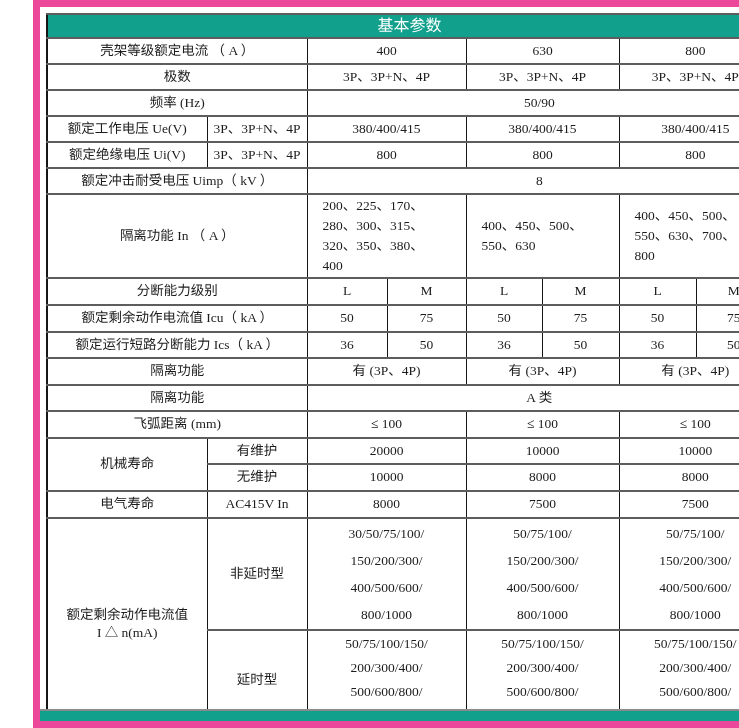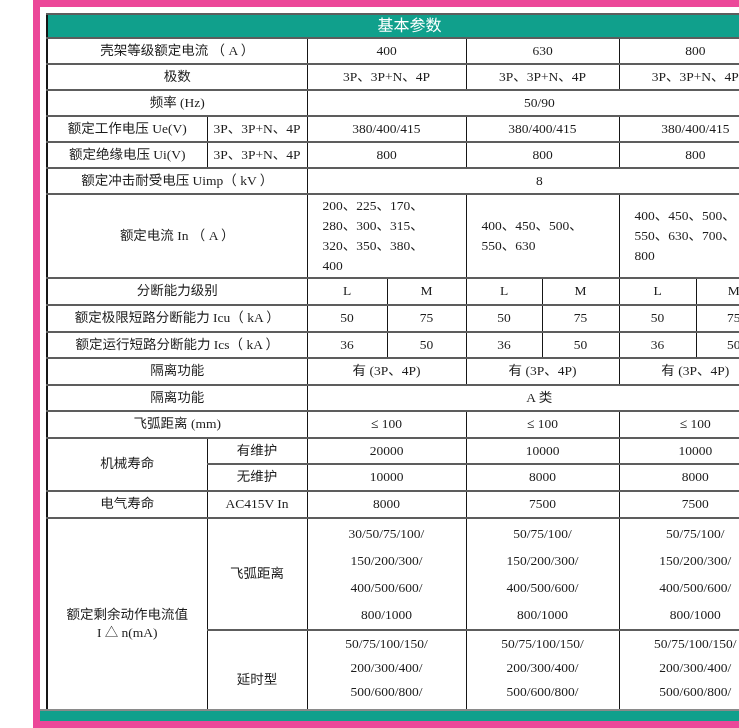--- a/index.html
+++ b/index.html
@@ -91,21 +91,21 @@
       <td colspan="2">800</td>
       <td colspan="2">800</td>
     </tr>
 
     <tr class="r26">
       <td colspan="2">额定冲击耐受电压 Uimp（ kV ）</td>
       <td colspan="6">8</td>
     </tr>
 
     <tr class="r82">
-      <td colspan="2">额定电流 In （ A ）</td>
+      <td colspan="2">隔离功能 In （ A ）</td>
       <td class="in-cell" colspan="2">200、225、170、
 280、300、315、
 320、350、380、
 400</td>
       <td class="in-cell" colspan="2">400、450、500、
 550、630</td>
       <td class="in-cell" colspan="2">400、450、500、
 550、630、700、
 800</td>
     </tr>
@@ -114,21 +114,21 @@
       <td colspan="2">分断能力级别</td>
       <td>L</td>
       <td>M</td>
       <td>L</td>
       <td>M</td>
       <td>L</td>
       <td>M</td>
     </tr>
 
     <tr class="r27">
-      <td colspan="2">额定极限短路分断能力 Icu（ kA ）</td>
+      <td colspan="2">额定剩余动作电流值 Icu（ kA ）</td>
       <td>50</td>
       <td>75</td>
       <td>50</td>
       <td>75</td>
       <td>50</td>
       <td>75</td>
     </tr>
 
     <tr class="r26">
       <td colspan="2">额定运行短路分断能力 Ics（ kA ）</td>
@@ -178,21 +178,21 @@
       <td>电气寿命</td>
       <td>AC415V In</td>
       <td colspan="2">8000</td>
       <td colspan="2">7500</td>
       <td colspan="2">7500</td>
     </tr>
 
     <tr class="r112 lh28">
       <td rowspan="2">额定剩余动作电流值
 I △ n(mA)</td>
-      <td>飞弧距离</td>
+      <td>非延时型</td>
       <td class="ml" colspan="2">30/50/75/100/
 150/200/300/
 400/500/600/
 800/1000</td>
       <td class="ml" colspan="2">50/75/100/
 150/200/300/
 400/500/600/
 800/1000</td>
       <td class="ml" colspan="2">50/75/100/
 150/200/300/

